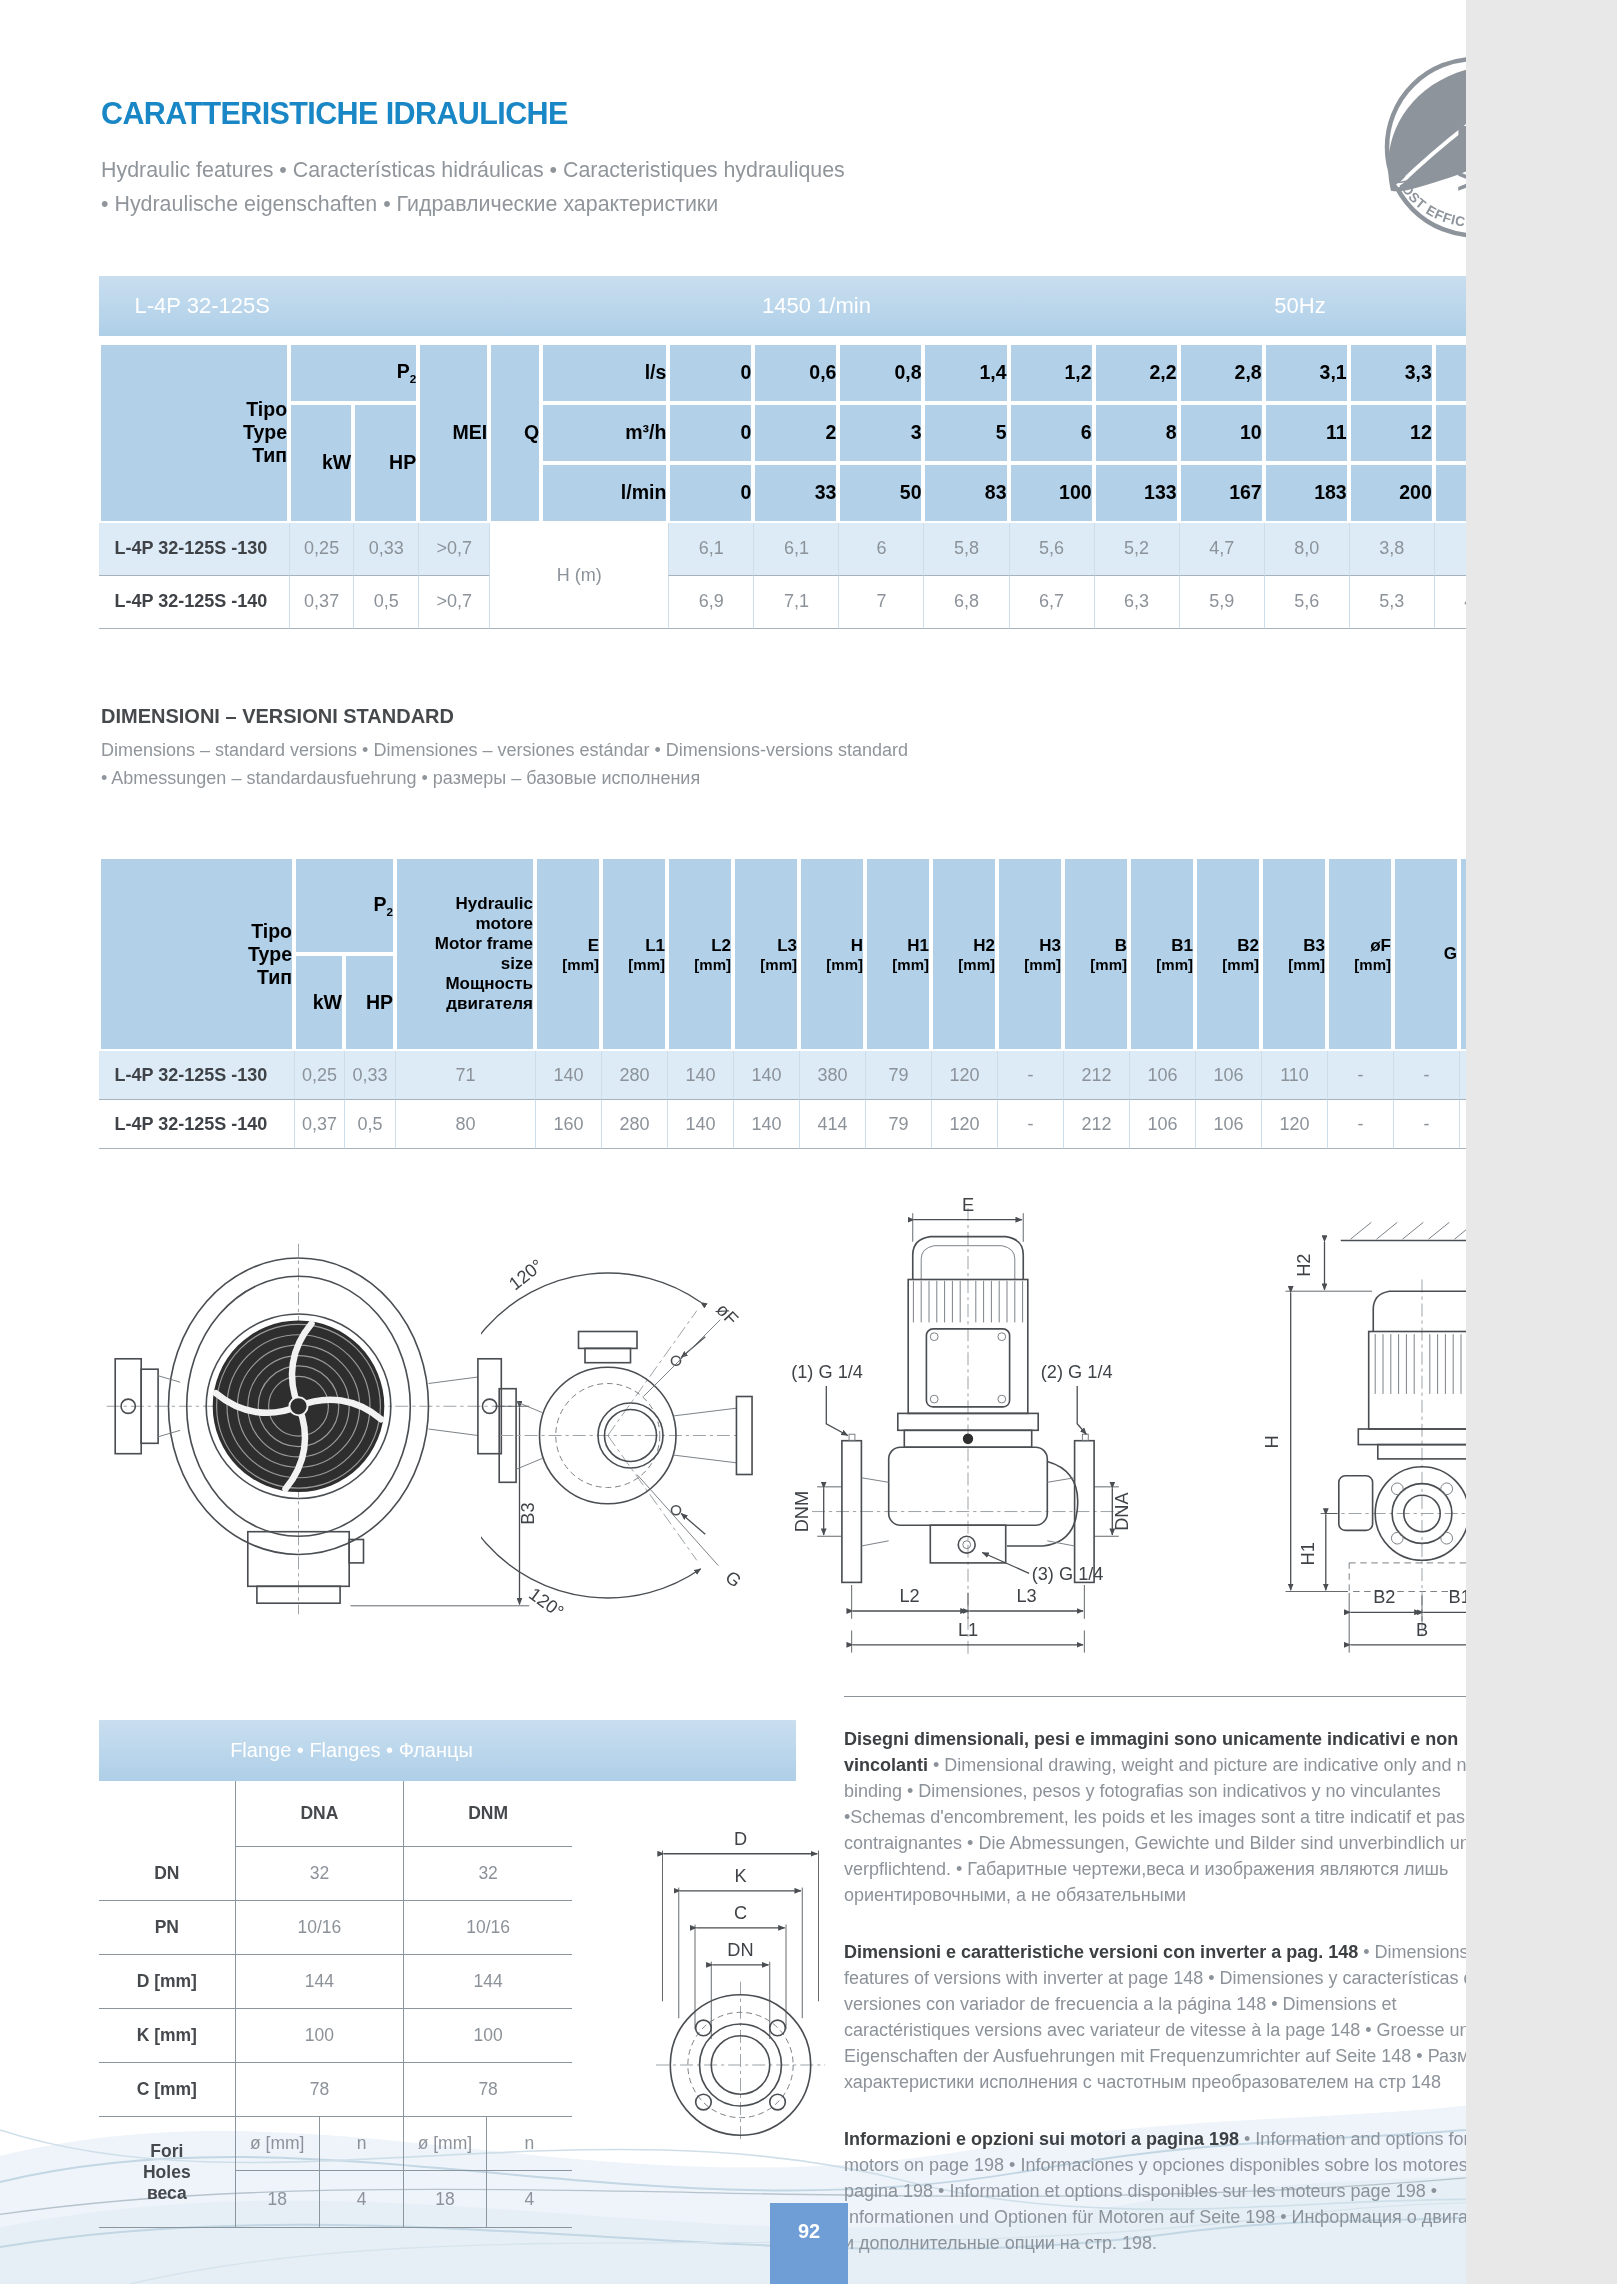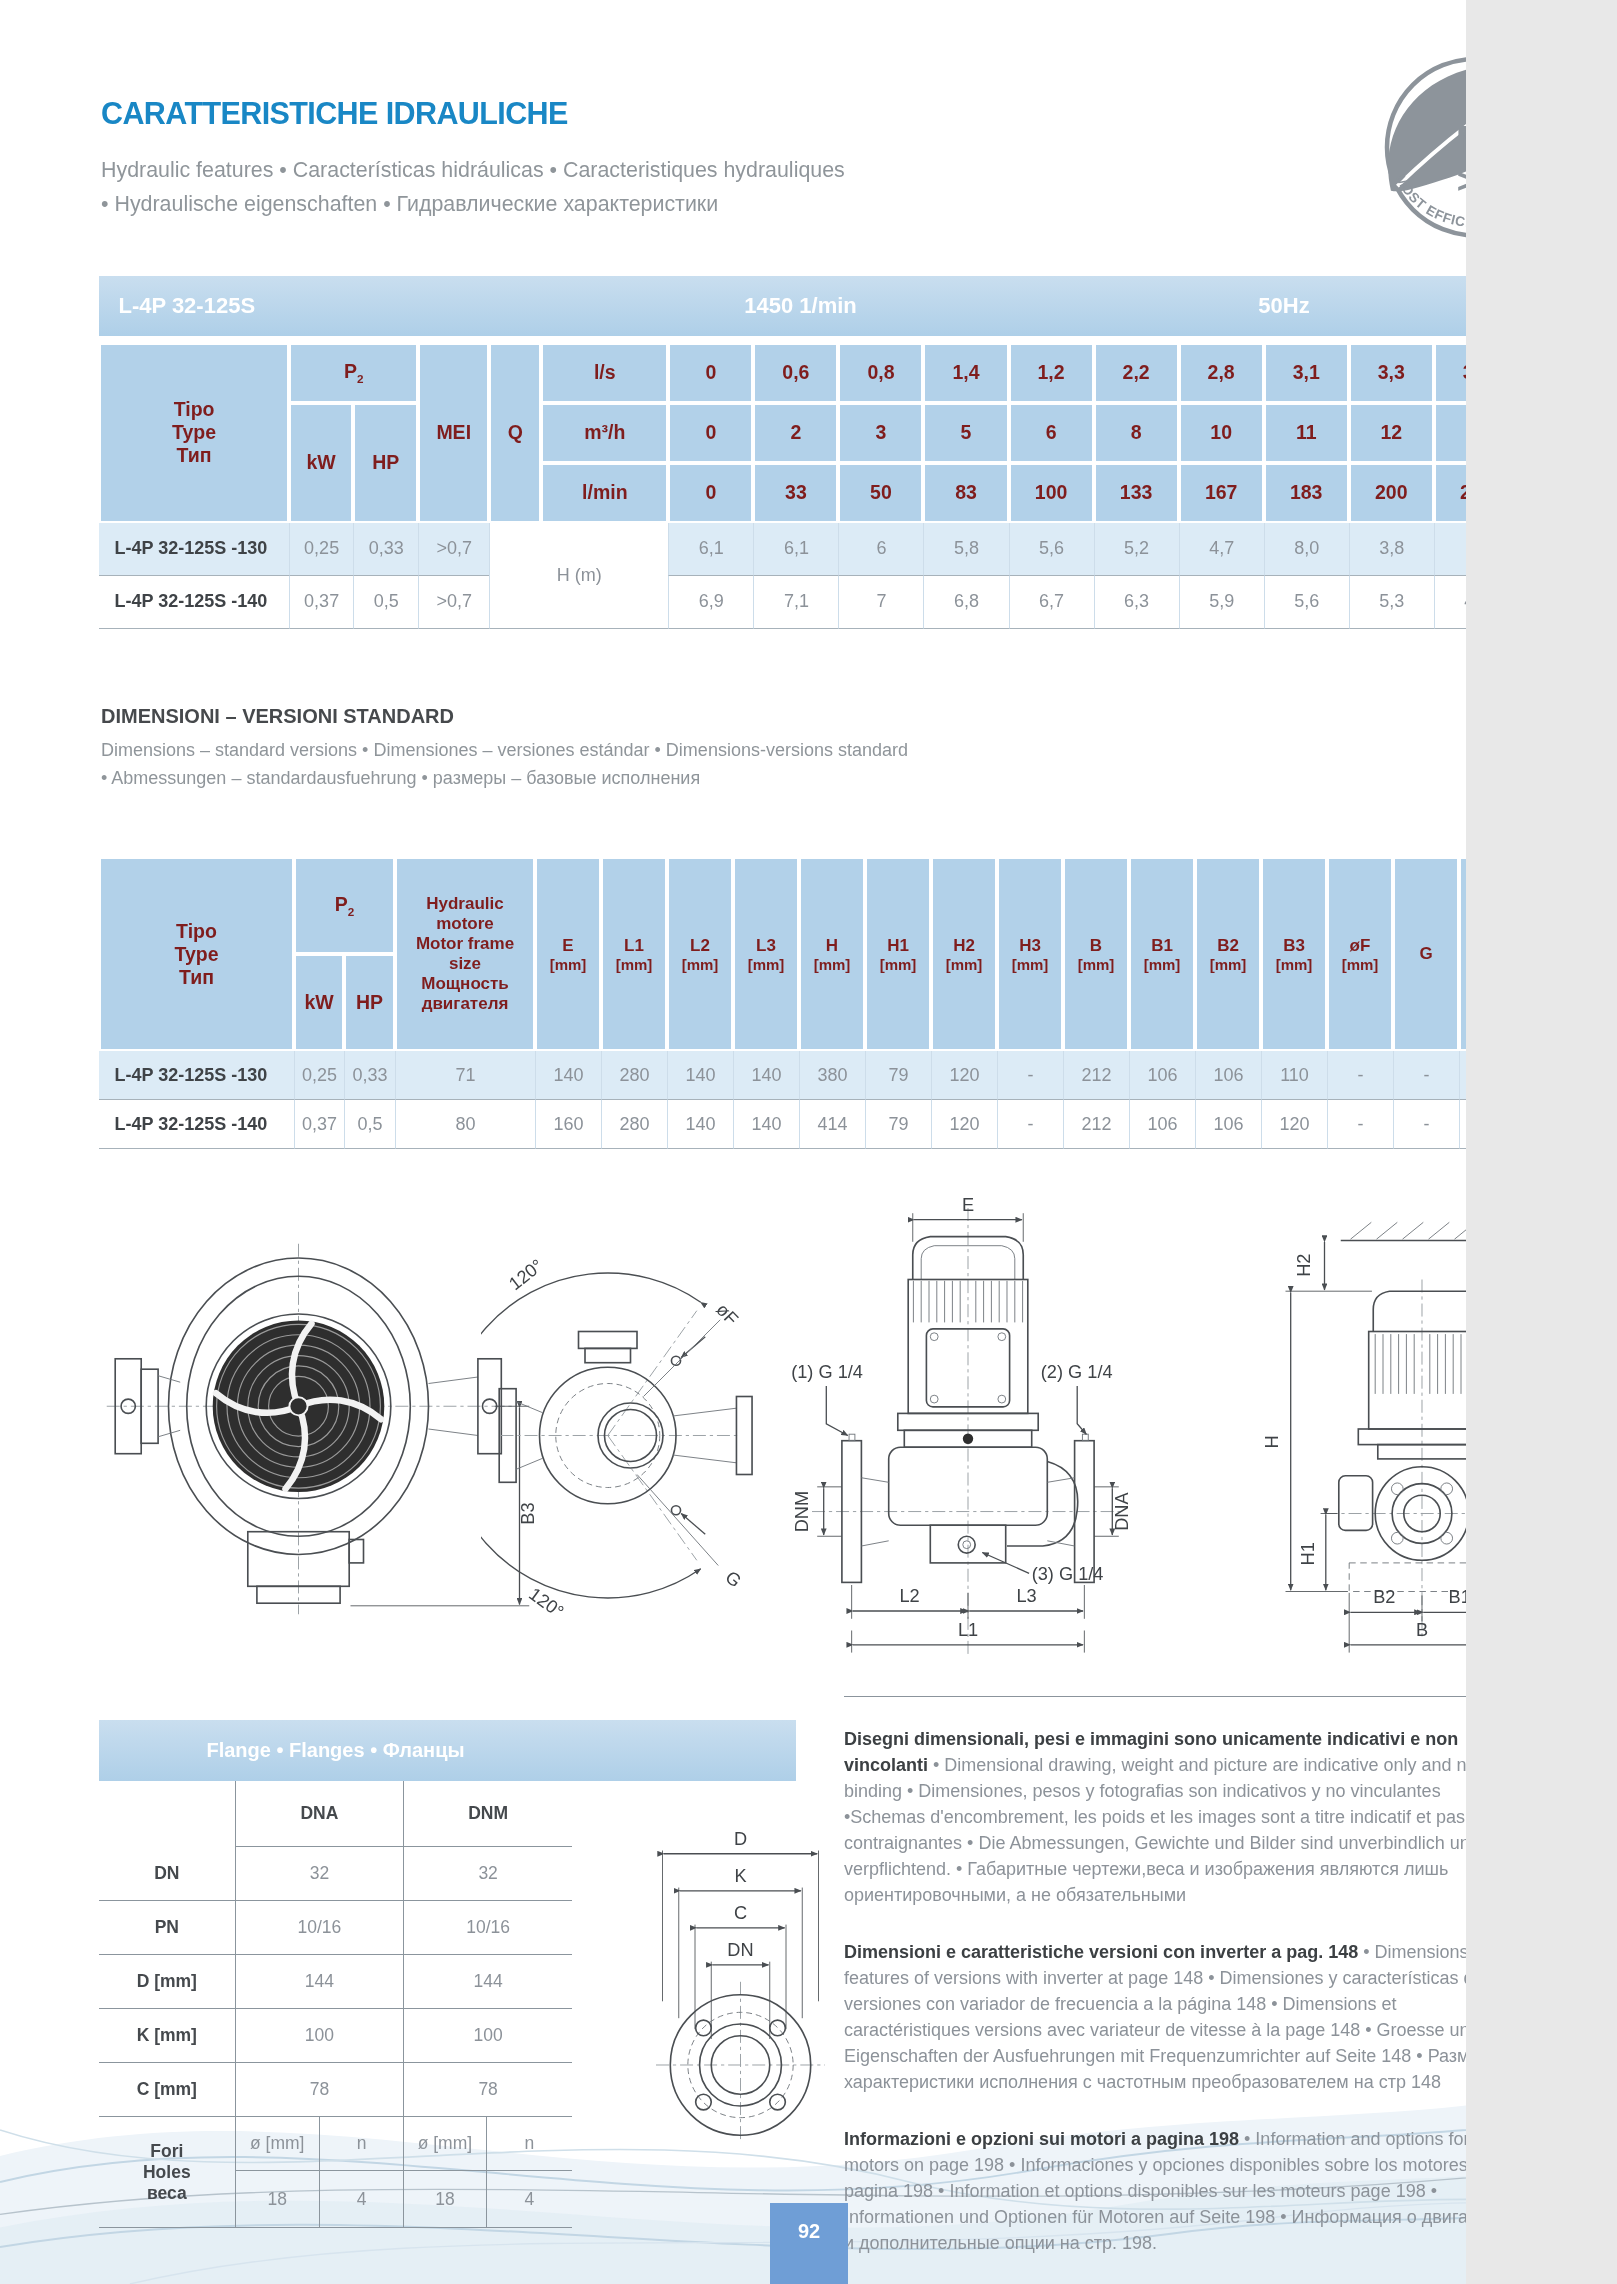--- a/index.html
+++ b/index.html
@@ -8,23 +8,23 @@
     font-family:"Liberation Sans", sans-serif; overflow:hidden;
   }
   
   .title { position:absolute; left:101px; top:96px; font-size:30.5px; font-weight:bold;
            color:#1987c5; letter-spacing:-0.6px; }
   .subtitle { position:absolute; left:101px; top:153px; font-size:21.4px; color:#8f959a; line-height:34px; }
   
   table { border-collapse:separate; border-spacing:0; table-layout:fixed; }
   .blue-band { background:linear-gradient(#c9deef,#aecfe8); position:relative; }
   .band-txt { position:absolute; top:0; height:60px; line-height:60px; color:#fff;
-              font-size:22px; font-weight:bold; }
-  th.hb { background:#b2d1e9; border:2.6px solid #fff; color:#7f1d1d; font-weight:bold;
-          text-align:center; vertical-align:middle; font-size:19.5px; padding:0; }
+              font-size:22px; font-weight:normal;margin-left:16px; }
+  th.hb { background:#b2d1e9; border:2.6px solid #fff; color:#000000; font-weight:bold;
+          text-align:right; vertical-align:middle; font-size:19.5px; padding:0; }
   td.d { font-size:18px; color:#8c9299; text-align:center; vertical-align:middle; padding:0;
          border-bottom:1.3px solid #a7b2ba; border-left:1.3px solid #cdddea; }
   td.d:first-child { border-left:none; }
   td.tipo { font-weight:bold; color:#3f4347; text-align:left; padding-left:15.6px; font-size:18px; }
   tr.r-blue td { background:#dcebf6; }
   tr.r-white td { background:#ffffff; }
   td.hm { background:#ffffff !important; }
   sub { font-size:0.6em; }
   
   .sec-head { position:absolute; left:101px; font-size:20px; font-weight:bold; color:#46494c; }

